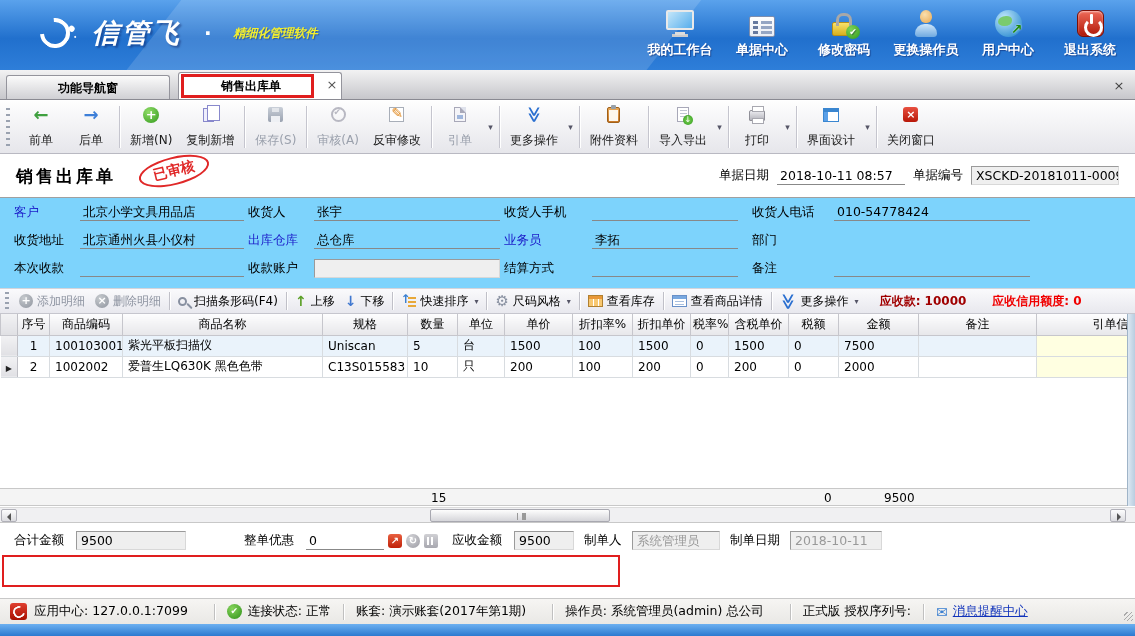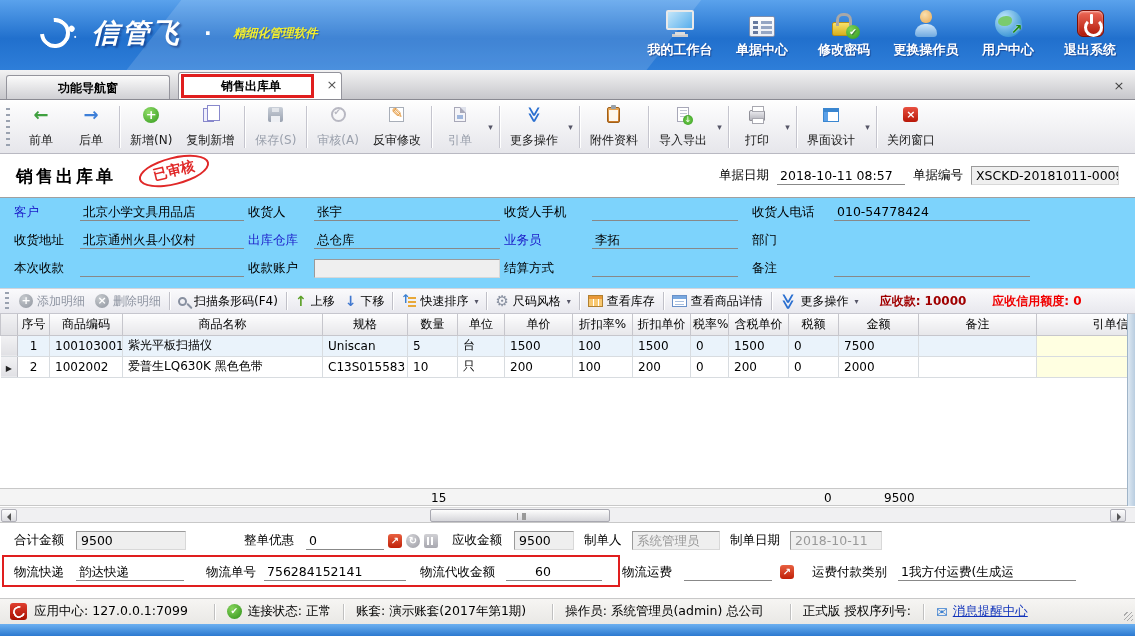--- a/index.html
+++ b/index.html
@@ -651,33 +651,20 @@
     <span class="mi mi-red"></span>
     <span class="mi mi-gray"></span>
     <span class="mi mi-frame"></span>
     <span class="flabel" style="margin-left:14px;width:62px">应收金额</span>
     <span class="bval s-box" style="width:60px">9500</span>
     <span class="flabel" style="margin-left:10px;width:48px">制单人</span>
     <span class="bval s-box gtxt" style="width:88px">系统管理员</span>
     <span class="flabel" style="margin-left:10px;width:60px">制单日期</span>
     <span class="bval s-box gtxt" style="width:92px">2018-10-11</span>
   </div>
-  <div class="srow srow2">
-    <span class="flabel" style="margin-left:14px;width:62px">物流快递</span>
-    <span class="uval" style="width:108px">韵达快递</span>
-    <span class="flabel" style="margin-left:22px;width:58px">物流单号</span>
-    <span class="uval" style="width:142px">756284152141</span>
-    <span class="flabel" style="margin-left:14px;width:86px">物流代收金额</span>
-    <span class="uval" style="width:96px;text-indent:26px">60</span>
-    <span class="flabel" style="margin-left:20px;width:62px">物流运费</span>
-    <span class="uval" style="width:88px"></span>
-    <span class="mi mi-red" style="margin-left:8px"></span>
-    <span class="flabel" style="margin-left:18px;width:86px">运费付款类别</span>
-    <span class="uval" style="width:178px">1我方付运费(生成运</span>
-  </div>
   <div class="redbox"></div>
 </div>
 
 <div class="statusbar">
   <span class="sb-logo"></span>
   <span class="sbt">应用中心: 127.0.0.1:7099</span>
   <span class="sb-sep ml26"></span>
   <span class="sb-check"></span>
   <span class="sbt">连接状态: 正常</span>
   <span class="sb-sep"></span>

